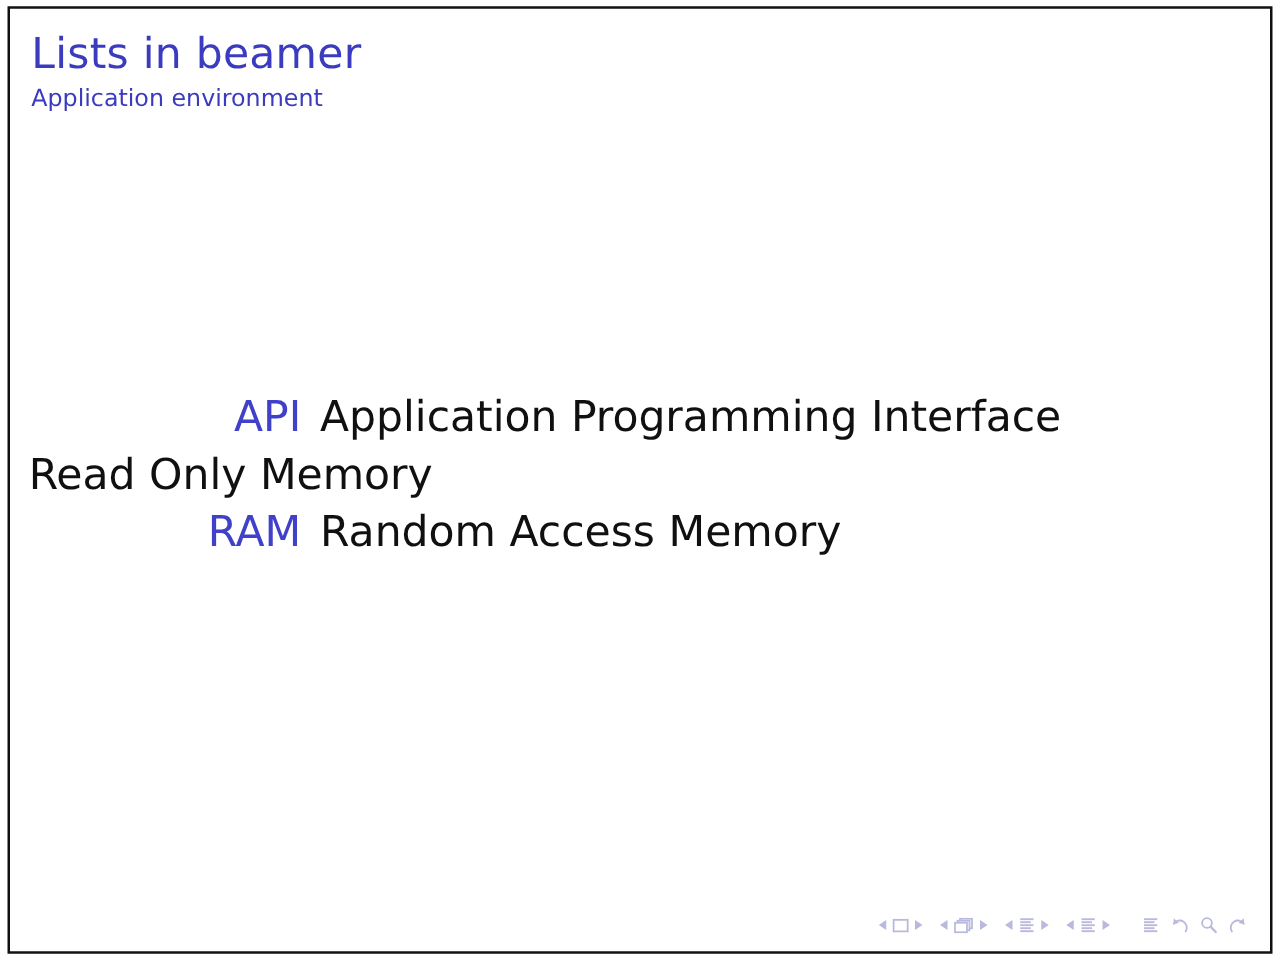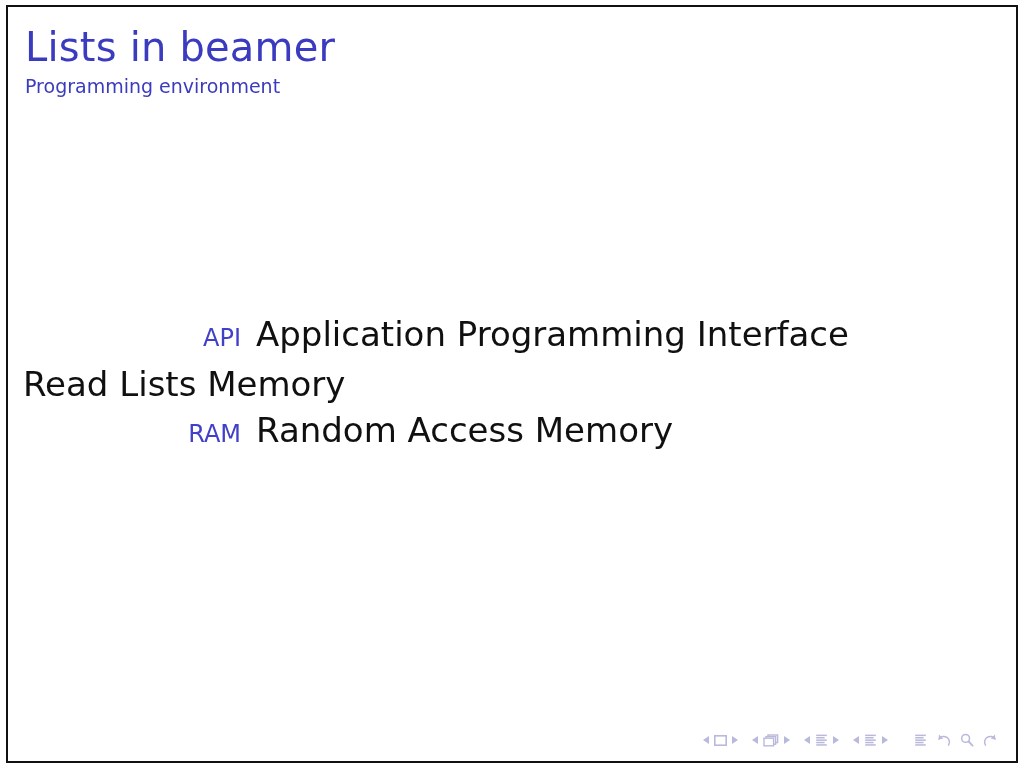--- a/index.html
+++ b/index.html
@@ -37,21 +37,21 @@
 
   
   .headline {
     position: absolute;
     left: 17px;
     top: 18px;
     width: 900px;
   }
   .slide-title {
     font-family: "DejaVu Sans", sans-serif;
-    font-size: 40px;
+    font-size: 34px;
     font-weight: 400;
     letter-spacing: 0.2px;
     line-height: 1.1;
     color: #3b3bbf;
     white-space: nowrap;
   }
   .slide-subtitle {
     margin-top: 7px;
     font-family: "DejaVu Sans", sans-serif;
     font-size: 19px;
@@ -77,21 +77,21 @@
 
   .term-cell {
     width: 233px;
     flex: 0 0 233px;
     text-align: right;
     padding-right: 0;
     box-sizing: border-box;
   }
   .desc-term {
     font-family: "DejaVu Sans", sans-serif;
-    font-size: 24px;
+    font-size: 34px;
     font-weight: 400;
     line-height: 34px;
     color: #4040c8;
     white-space: nowrap;
   }
   .definition-cell {
     padding-left: 15px;
     box-sizing: border-box;
   }
   .desc-definition {
@@ -144,37 +144,37 @@
   }
 </style>
 </head>
 <body>
 
 <div class="slide-outer">
   <div class="slide-frame">
 
     <div class="headline">
       <div class="slide-title">Lists in beamer</div>
-      <div class="slide-subtitle">Programming environment</div>
+      <div class="slide-subtitle">Application environment</div>
     </div>
 
     <div class="description-list">
 
       <div class="description-row">
         <div class="term-cell">
           <span class="desc-term">API</span>
         </div>
         <div class="definition-cell">
           <span class="desc-definition">Application Programming Interface</span>
         </div>
       </div>
 
       <div class="description-row">
         <div class="definition-cell">
-          <span class="desc-definition">Read Lists Memory</span>
+          <span class="desc-definition">Read Only Memory</span>
         </div>
       </div>
 
       <div class="description-row">
         <div class="term-cell">
           <span class="desc-term">RAM</span>
         </div>
         <div class="definition-cell">
           <span class="desc-definition">Random Access Memory</span>
         </div>

